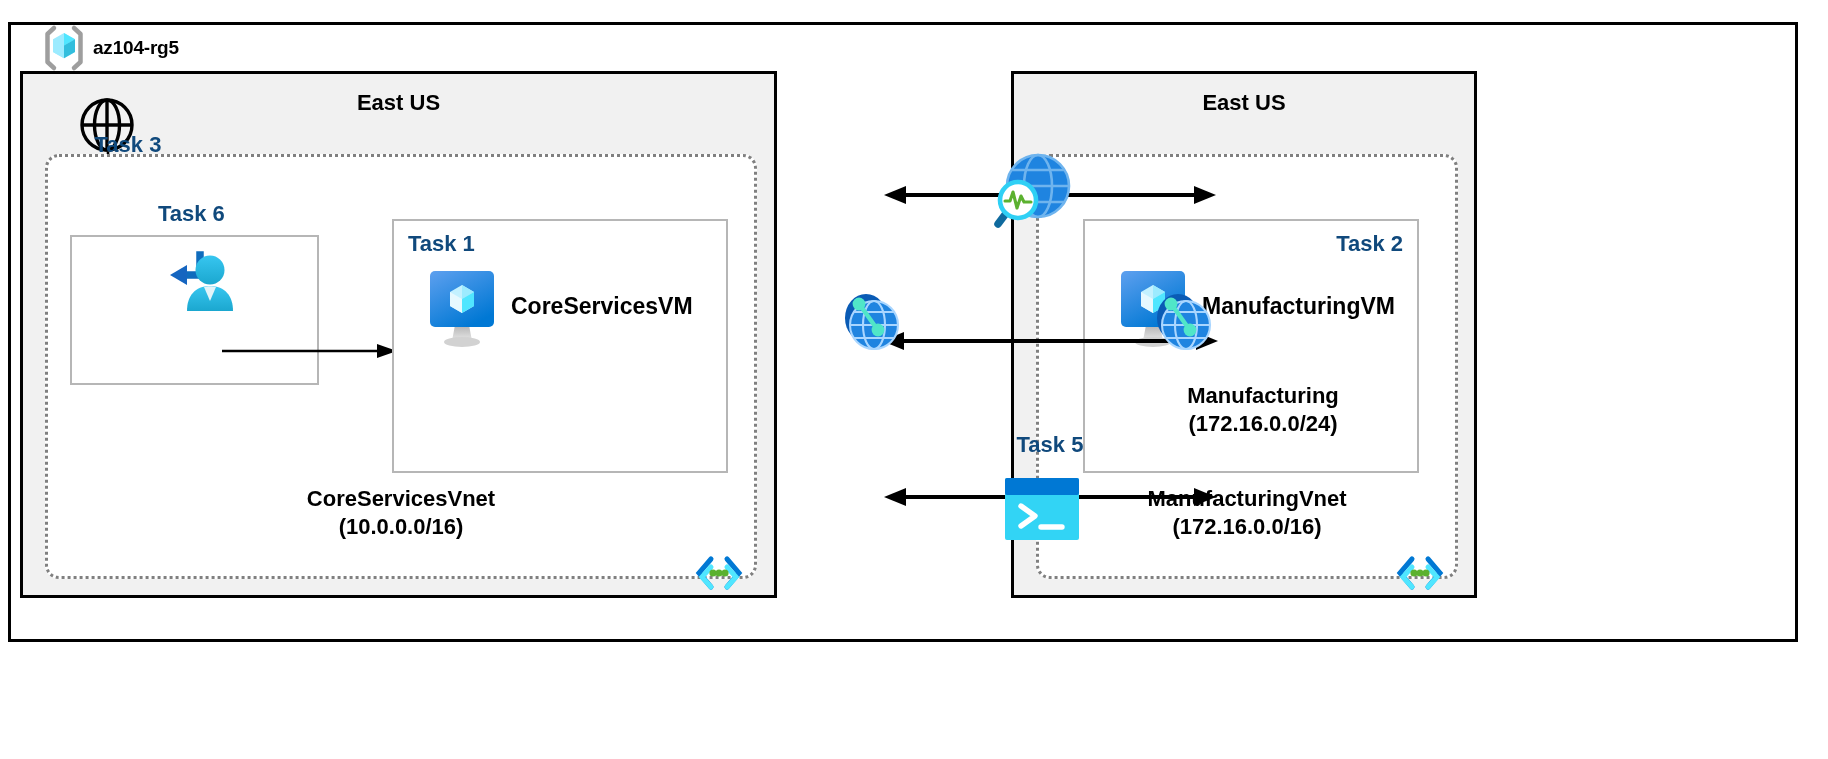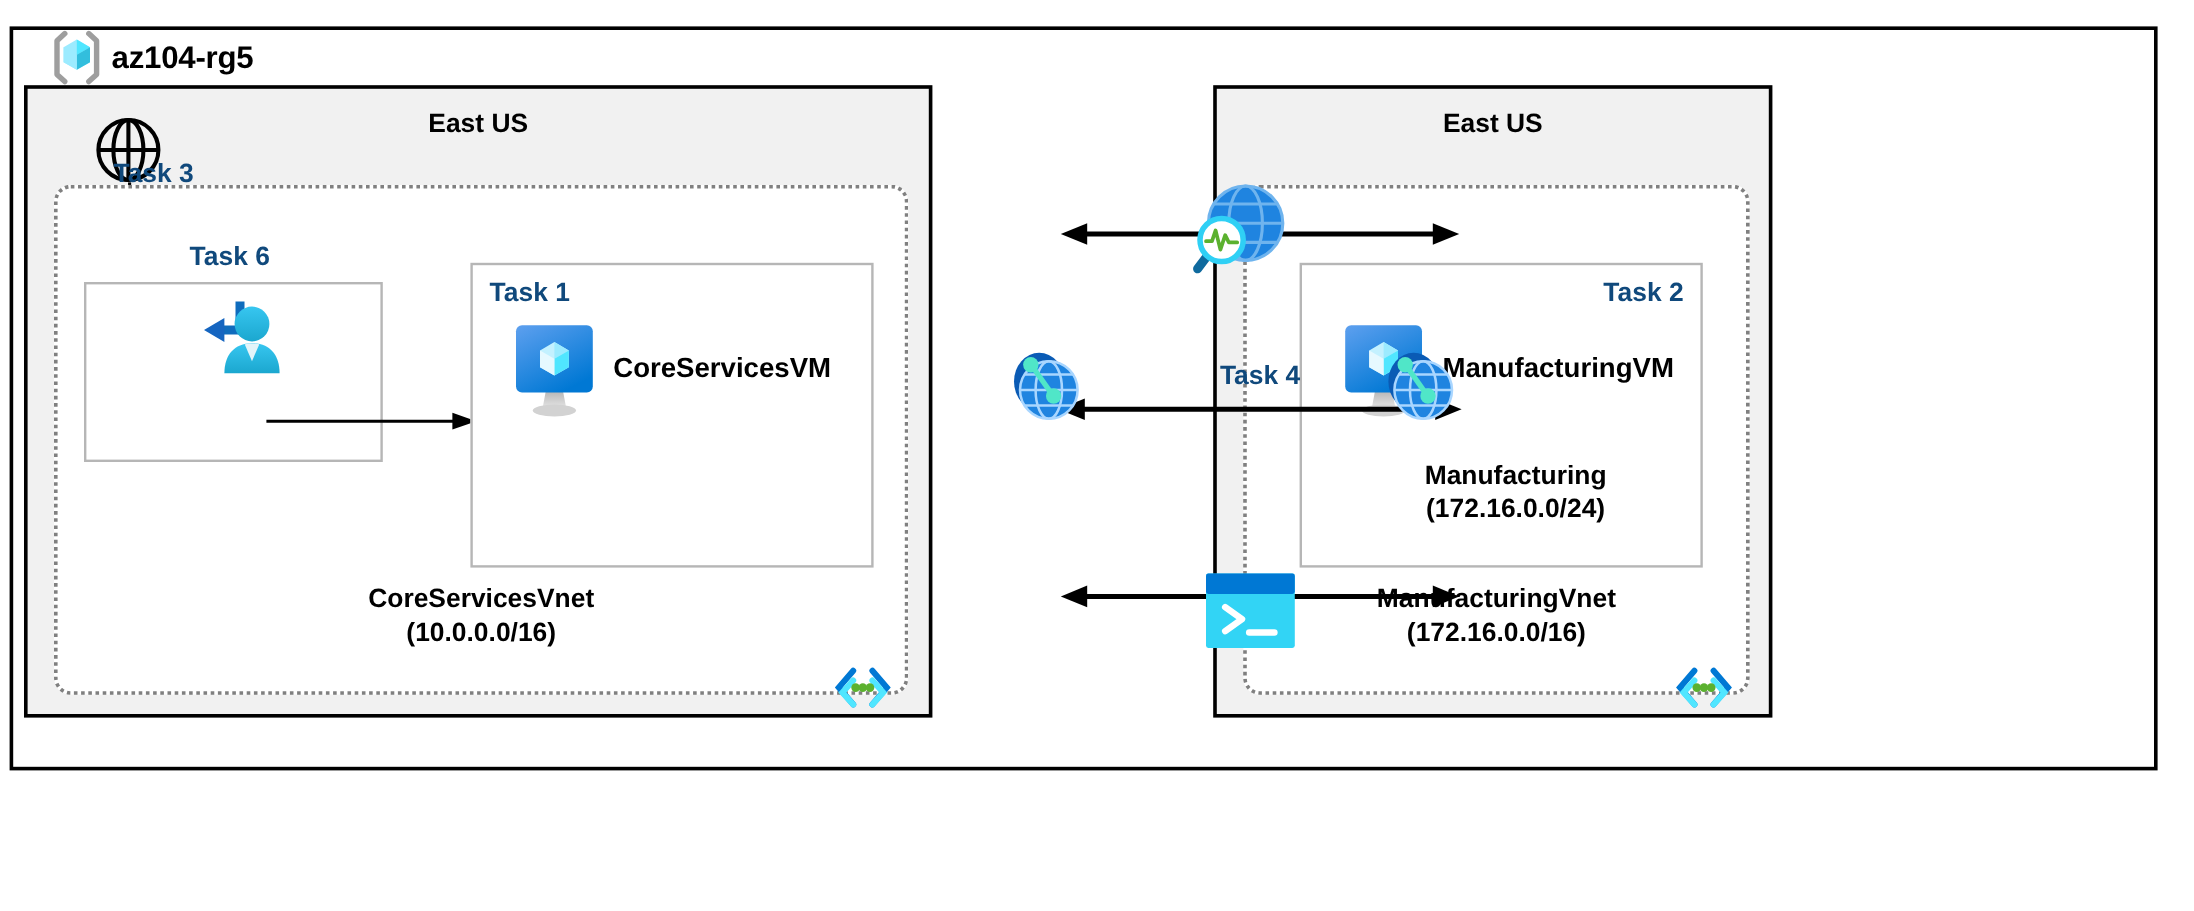--- a/index.html
+++ b/index.html
@@ -33,21 +33,21 @@
     left: 30px;
     top: 0px;
     height: 46px;
     width: 268px;
     background: #ffffff;
     display: flex;
     align-items: center;
     gap: 6px;
   }
   .rg-title-text {
-    font-size: 26px;
+    font-size: 19px;
     font-weight: bold;
     color: #000000;
     letter-spacing: -0.2px;
     white-space: nowrap;
   }
 
   
   .rg-icon { width: 46px; height: 46px; flex: none; }
 
   
@@ -372,30 +372,30 @@
         <path d="M27 50 H79"></path>
       </g>
 
       <line x1="25" y1="56" x2="13" y2="72" stroke="#0f6a9e" stroke-width="7.5" stroke-linecap="round"></line>
 
       <circle cx="33" cy="48" r="18" fill="#ffffff" stroke="#2fd0f5" stroke-width="4.6"></circle>
       <polyline points="20,49 25,49 28,40 32,56 36,44 39,50 46,50" fill="none" stroke="#5bb12f" stroke-width="3.1" stroke-linejoin="round" stroke-linecap="round"></polyline>
     </svg>
   </span>
 
-  <div class="conn-label" style="left:940px; top:300px; width:220px;">Task 4</div>
 
   <span class="icon-abs" style="left:882px; top:331px; z-index:4;">
     <svg width="336" height="20" viewBox="0 0 336 20">
       <line x1="14" y1="10" x2="322" y2="10" stroke="#000" stroke-width="4.2"></line>
       <path d="M0 10 L22 1 L22 19 Z" fill="#000"></path>
       <path d="M336 10 L314 1 L314 19 Z" fill="#000"></path>
     </svg>
   </span>
 
+  <div class="conn-label" style="left:940px; top:432px; width:220px;">Task 5</div>
 
   <span class="icon-abs" style="left:884px; top:487px; z-index:4;">
     <svg width="332" height="20" viewBox="0 0 332 20">
       <line x1="14" y1="10" x2="318" y2="10" stroke="#000" stroke-width="4.2"></line>
       <path d="M0 10 L22 1 L22 19 Z" fill="#000"></path>
       <path d="M332 10 L310 1 L310 19 Z" fill="#000"></path>
     </svg>
   </span>
 
   <span class="icon-abs" style="left:1005px; top:478px; z-index:5;">

